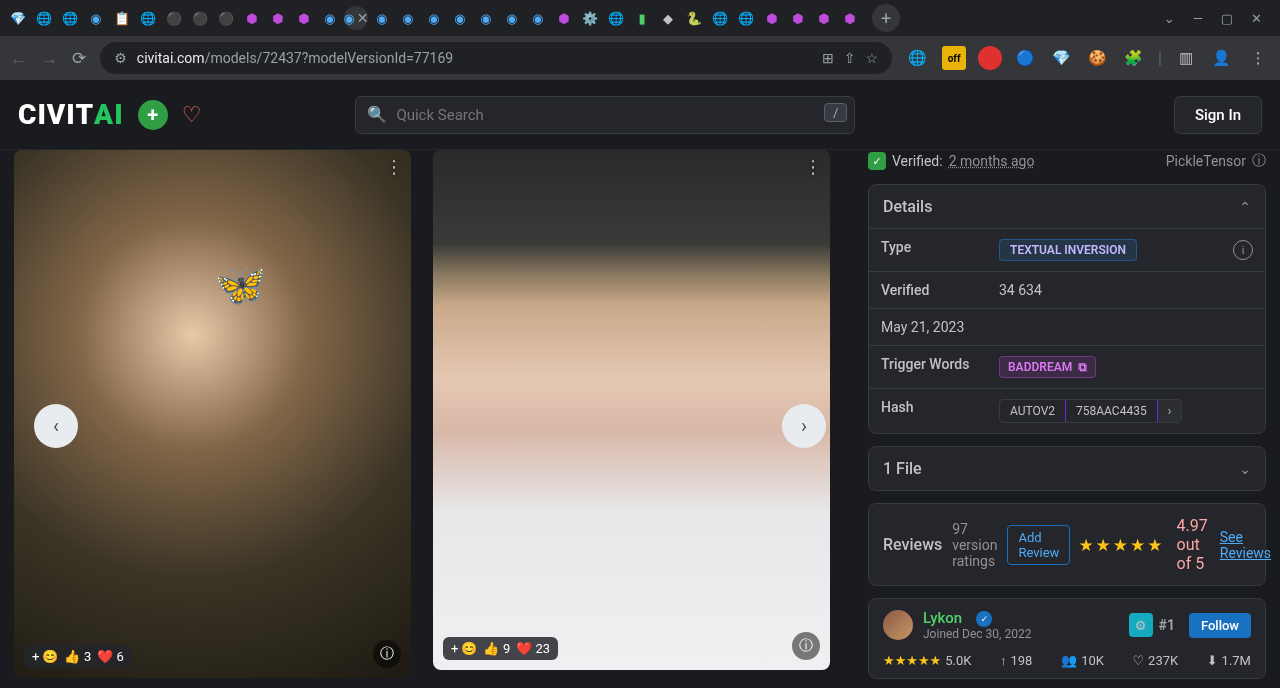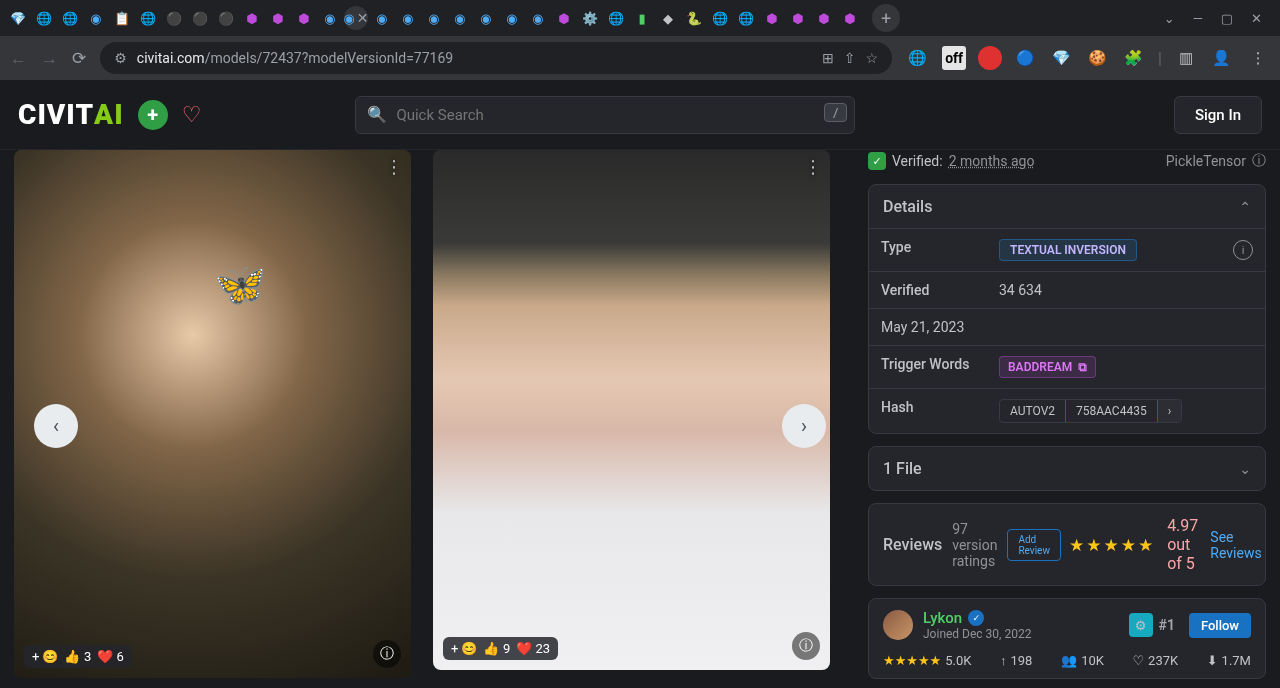--- a/index.html
+++ b/index.html
@@ -18,21 +18,21 @@
 .nav-btn.disabled { color: #5f6368; }
 .url-bar { flex: 1; background: #202124; border-radius: 20px; height: 32px; display: flex; align-items: center; padding: 0 14px; color: #9aa0a6; font-size: 14px; gap: 10px; }
 .url-text { flex: 1; }
 .url-host { color: #e8eaed; }
 .browser-icons { display: flex; gap: 12px; align-items: center; }
 .browser-icons .bi { width: 24px; height: 24px; display: flex; align-items: center; justify-content: center; font-size: 15px; }
 
 
 .page-header { height: 70px; display: flex; align-items: center; padding: 0 18px; gap: 14px; background: #1a1b1e; border-bottom: 1px solid #25262b; }
 .logo { font-weight: 900; font-size: 28px; letter-spacing: 1px; color: #fff; display: flex; align-items: center; }
-.logo .ai { color: #84cc16; }
+.logo .ai { color: #22c55e; }
 .add-btn { width: 30px; height: 30px; border-radius: 50%; background: #2f9e44; color: #fff; display: flex; align-items: center; justify-content: center; font-size: 20px; font-weight: bold; }
 .heart-outline { color: #ff6b6b; font-size: 22px; }
 .search-wrap { flex: 1; max-width: 500px; margin-left: 140px; position: relative; }
 .search-input { width: 100%; height: 38px; background: #25262b; border: 1px solid #373a40; border-radius: 6px; padding: 0 40px; color: #909296; font-size: 15px; }
 .search-icon-left { position: absolute; left: 12px; top: 9px; color: #909296; font-size: 16px; }
 .search-kbd { position: absolute; right: 8px; top: 7px; background: #373a40; border: 1px solid #5c5f66; border-radius: 4px; padding: 1px 8px; font-size: 13px; color: #a6a7ab; }
 .signin-btn { margin-left: auto; background: #25262b; border: 1px solid #373a40; border-radius: 6px; padding: 9px 20px; color: #fff; font-size: 15px; font-weight: 500; }
 
 
 .content { display: flex; height: 538px; padding: 0 14px; gap: 22px; position: relative; }
@@ -75,30 +75,30 @@
 .badge-trigger { background: rgba(190,75,219,0.15); color: #da77f2; border: 1px solid rgba(190,75,219,0.4); padding: 3px 8px; border-radius: 4px; font-size: 12px; font-weight: 600; display: flex; gap: 6px; align-items: center; }
 .info-icon { margin-left: auto; width: 20px; height: 20px; border: 1.5px solid #909296; border-radius: 50%; display: flex; align-items: center; justify-content: center; font-size: 11px; color: #909296; }
 .hash-group { display: flex; border: 1px solid #373a40; border-radius: 4px; overflow: hidden; font-size: 12px; }
 .hash-group span { padding: 4px 10px; border-right: 1px solid #6d28d9; }
 .hash-group span:last-child { border-right: none; background: #2c2e33; cursor: pointer; }
 
 .reviews-panel { padding: 12px 14px; display: flex; flex-direction: row; gap: 8px; }
 .reviews-top { display: flex; align-items: center; gap: 10px; }
 .reviews-title { font-size: 16px; font-weight: 500; color: #c1c2c5; }
 .reviews-sub { color: #909296; font-size: 14px; }
-.add-review { margin-left: auto; border: 1px solid #1971c2; color: #4dabf7; padding: 4px 10px; border-radius: 4px; font-size: 10px; }
+.add-review { margin-left: auto; border: 1px solid #1971c2; color: #4dabf7; padding: 4px 10px; border-radius: 4px; font-size: 13px; }
 .reviews-bottom { display: flex; align-items: center; gap: 12px; }
 .stars { color: #fcc419; font-size: 17px; letter-spacing: 2px; }
 .rating-text { color: #fca5a5; font-size: 16px; }
-.see-reviews { margin-left: auto; color: #4dabf7; font-size: 14px; }
+.see-reviews { margin-left: auto; color: #4dabf7; font-size: 14px; text-decoration: underline; }
 
 .creator { padding: 10px 14px 6px; display: flex; align-items: center; gap: 10px; }
 .avatar { width: 30px; height: 30px; border-radius: 50%; background: linear-gradient(135deg, #8a5a44, #c89666); }
 .creator-info { display: flex; flex-direction: column; }
-.creator-name { display: flex; align-items: center; gap: 6px; }
+.creator-name { display: flex; align-items: flex-end; gap: 14px; }
 .creator-name a { color: #51cf66; font-weight: 500; text-decoration: none; font-size: 15px; }
 .creator-verified { width: 16px; height: 16px; border-radius: 50%; background: #1971c2; color: #fff; font-size: 9px; display: flex; align-items: center; justify-content: center; }
 .creator-joined { color: #909296; font-size: 12px; }
 .rank-badge { margin-left: auto; display: flex; align-items: center; gap: 6px; }
 .rank-icon { width: 24px; height: 24px; border-radius: 4px; background: #15aabf; display: flex; align-items: center; justify-content: center; font-size: 13px; }
 .rank-num { color: #a6a7ab; font-weight: 600; }
 .follow-btn { background: #1971c2; color: #fff; padding: 5px 12px; border-radius: 4px; font-size: 13px; font-weight: 500; margin-left: 8px; }
 
 .creator-stats { display: flex; justify-content: space-between; padding: 6px 14px 10px; font-size: 13px; color: #c1c2c5; }
 .creator-stats .stat { display: flex; align-items: center; gap: 4px; }
@@ -155,21 +155,21 @@
   <span class="nav-btn">⟳</span>
   <div class="url-bar">
     <span>⚙</span>
     <span class="url-text"><span class="url-host">civitai.com</span><span>/models/72437?modelVersionId=77169</span></span>
     <span>⊞</span>
     <span>⇧</span>
     <span>☆</span>
   </div>
   <div class="browser-icons">
     <div class="bi">🌐</div>
-    <div class="bi" style="background:#e5e5e5;border-radius:3px;font-size:14px;color:#000;font-weight:bold">off</div>
+    <div class="bi" style="background:#eab308;border-radius:3px;font-size:10px;color:#000;font-weight:bold">off</div>
     <div class="bi" style="background:#e03131;border-radius:50%"></div>
     <div class="bi">🔵</div>
     <div class="bi">💎</div>
     <div class="bi">🍪</div>
     <div class="bi">🧩</div>
     <span style="color:#5f6368">|</span>
     <div class="bi">▥</div>
     <div class="bi">👤</div>
     <div class="bi">⋮</div>
   </div>

